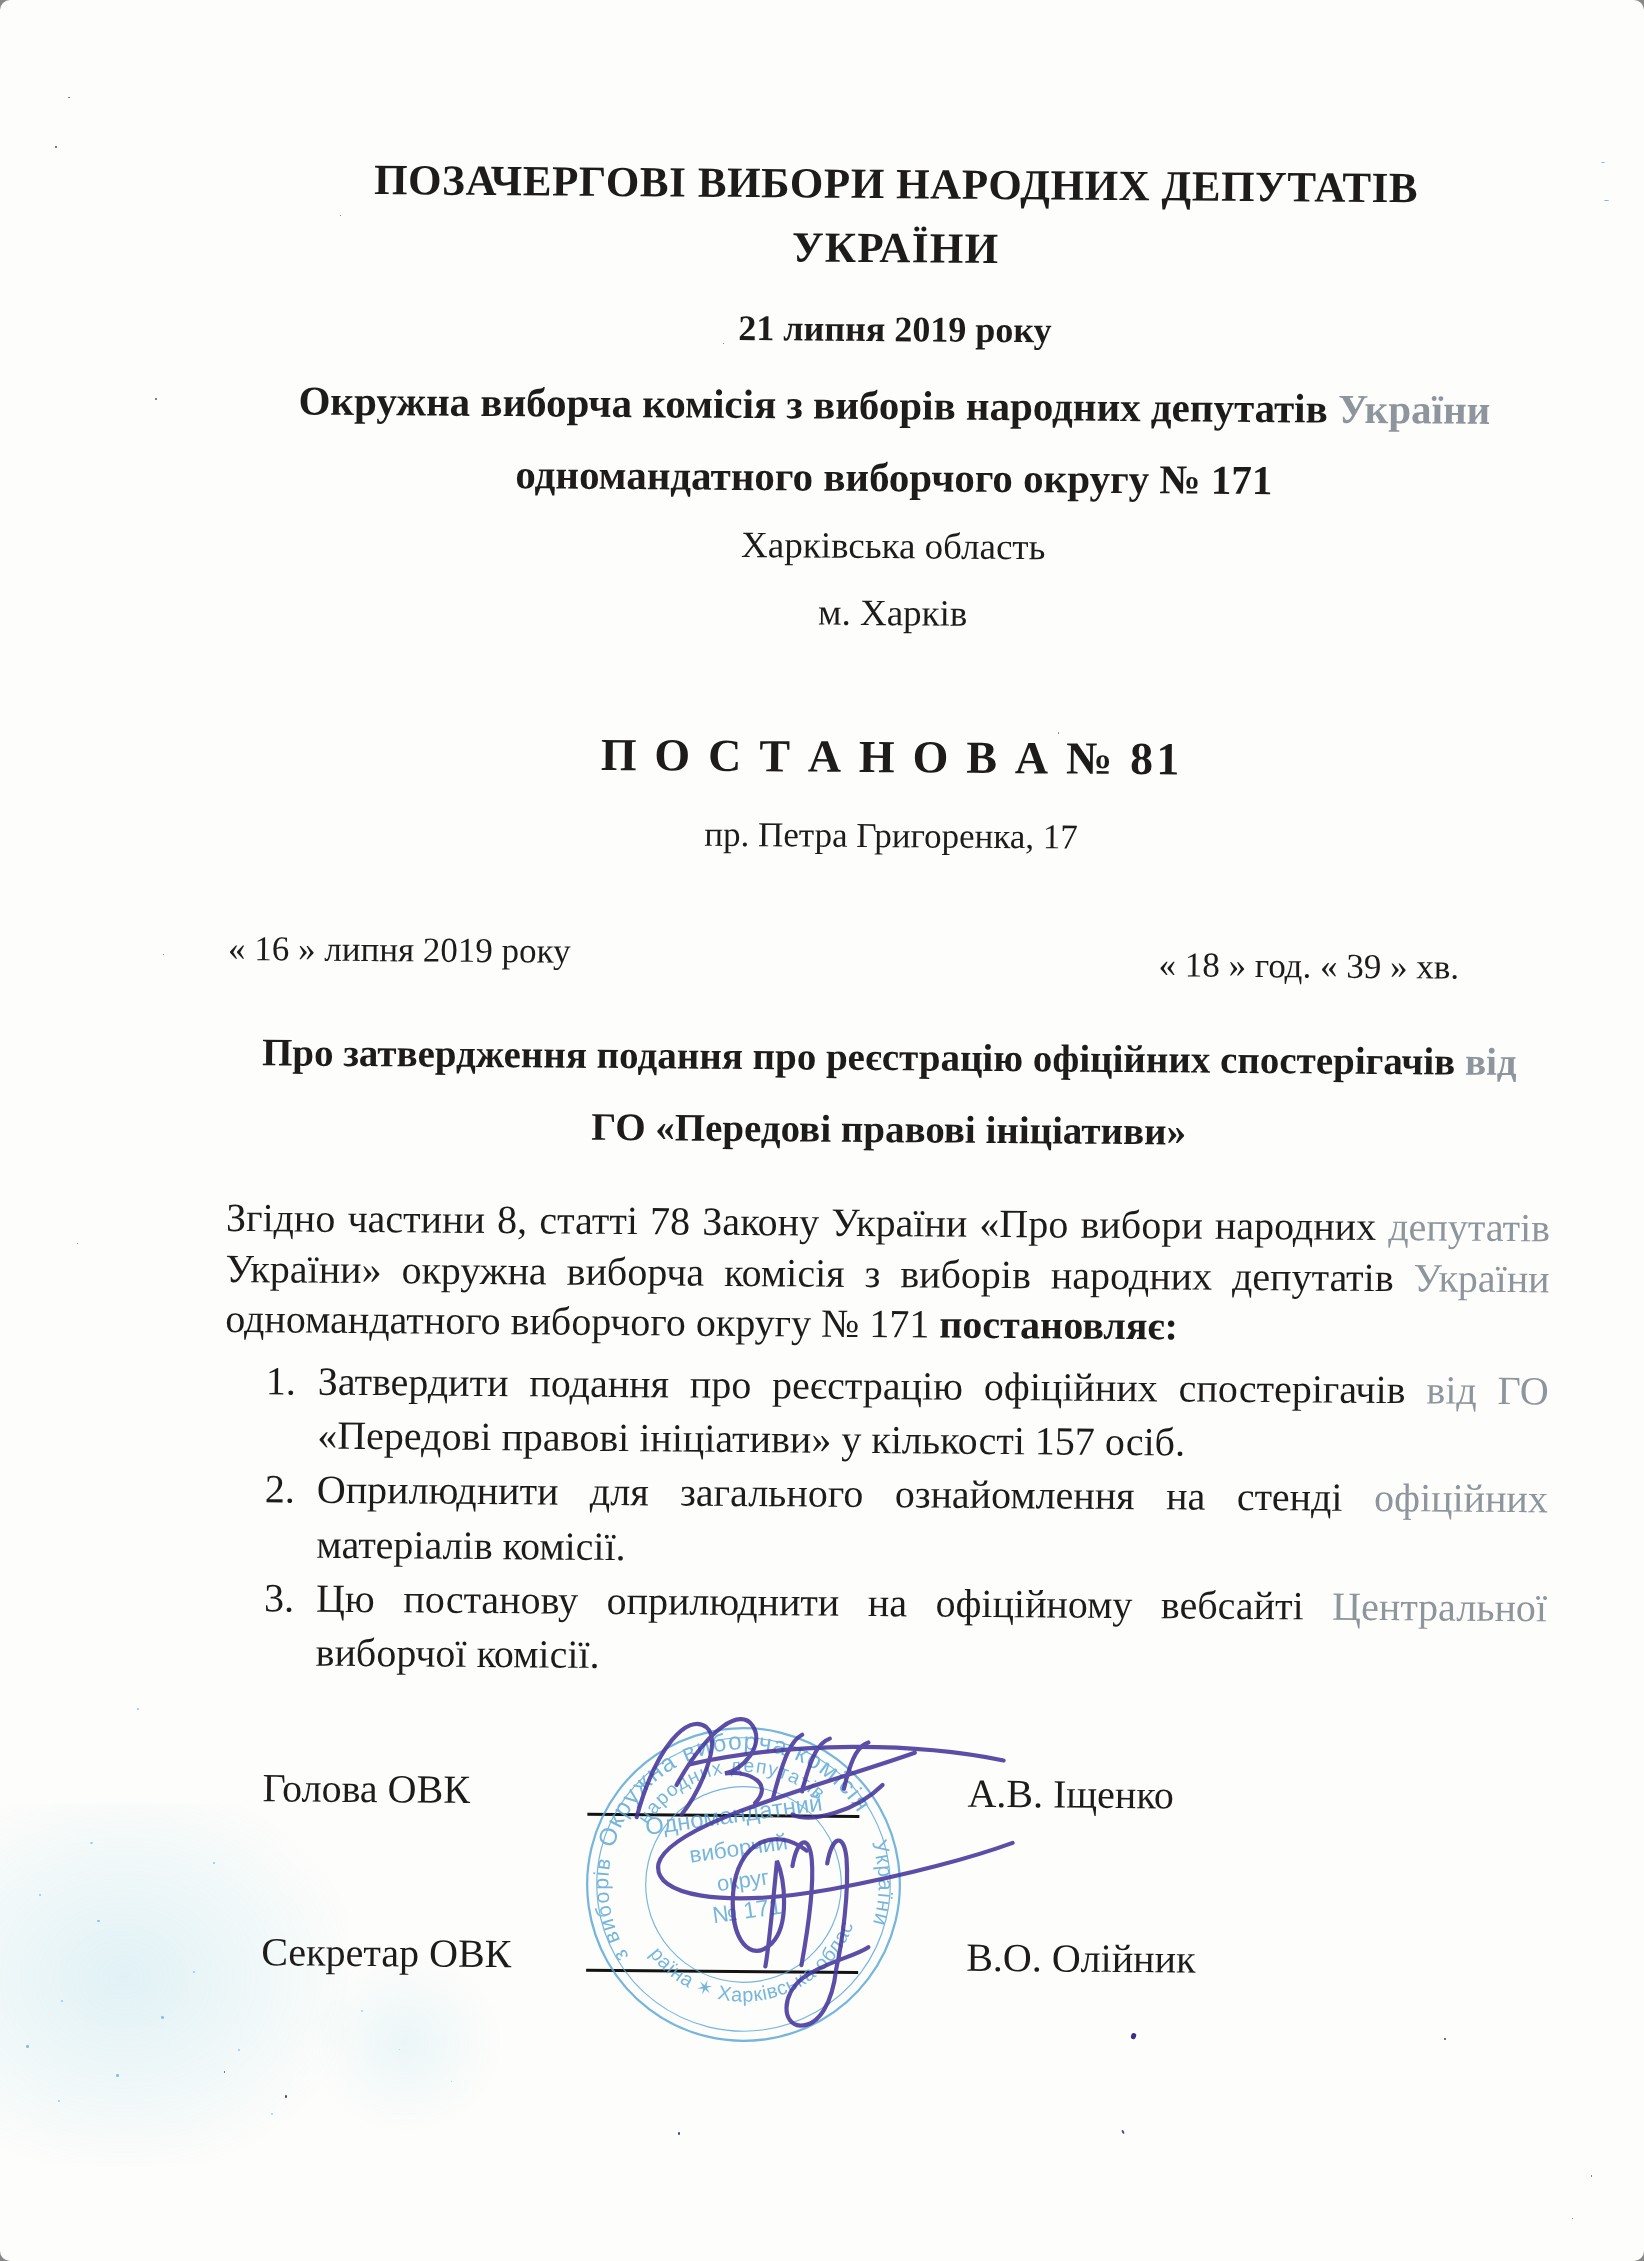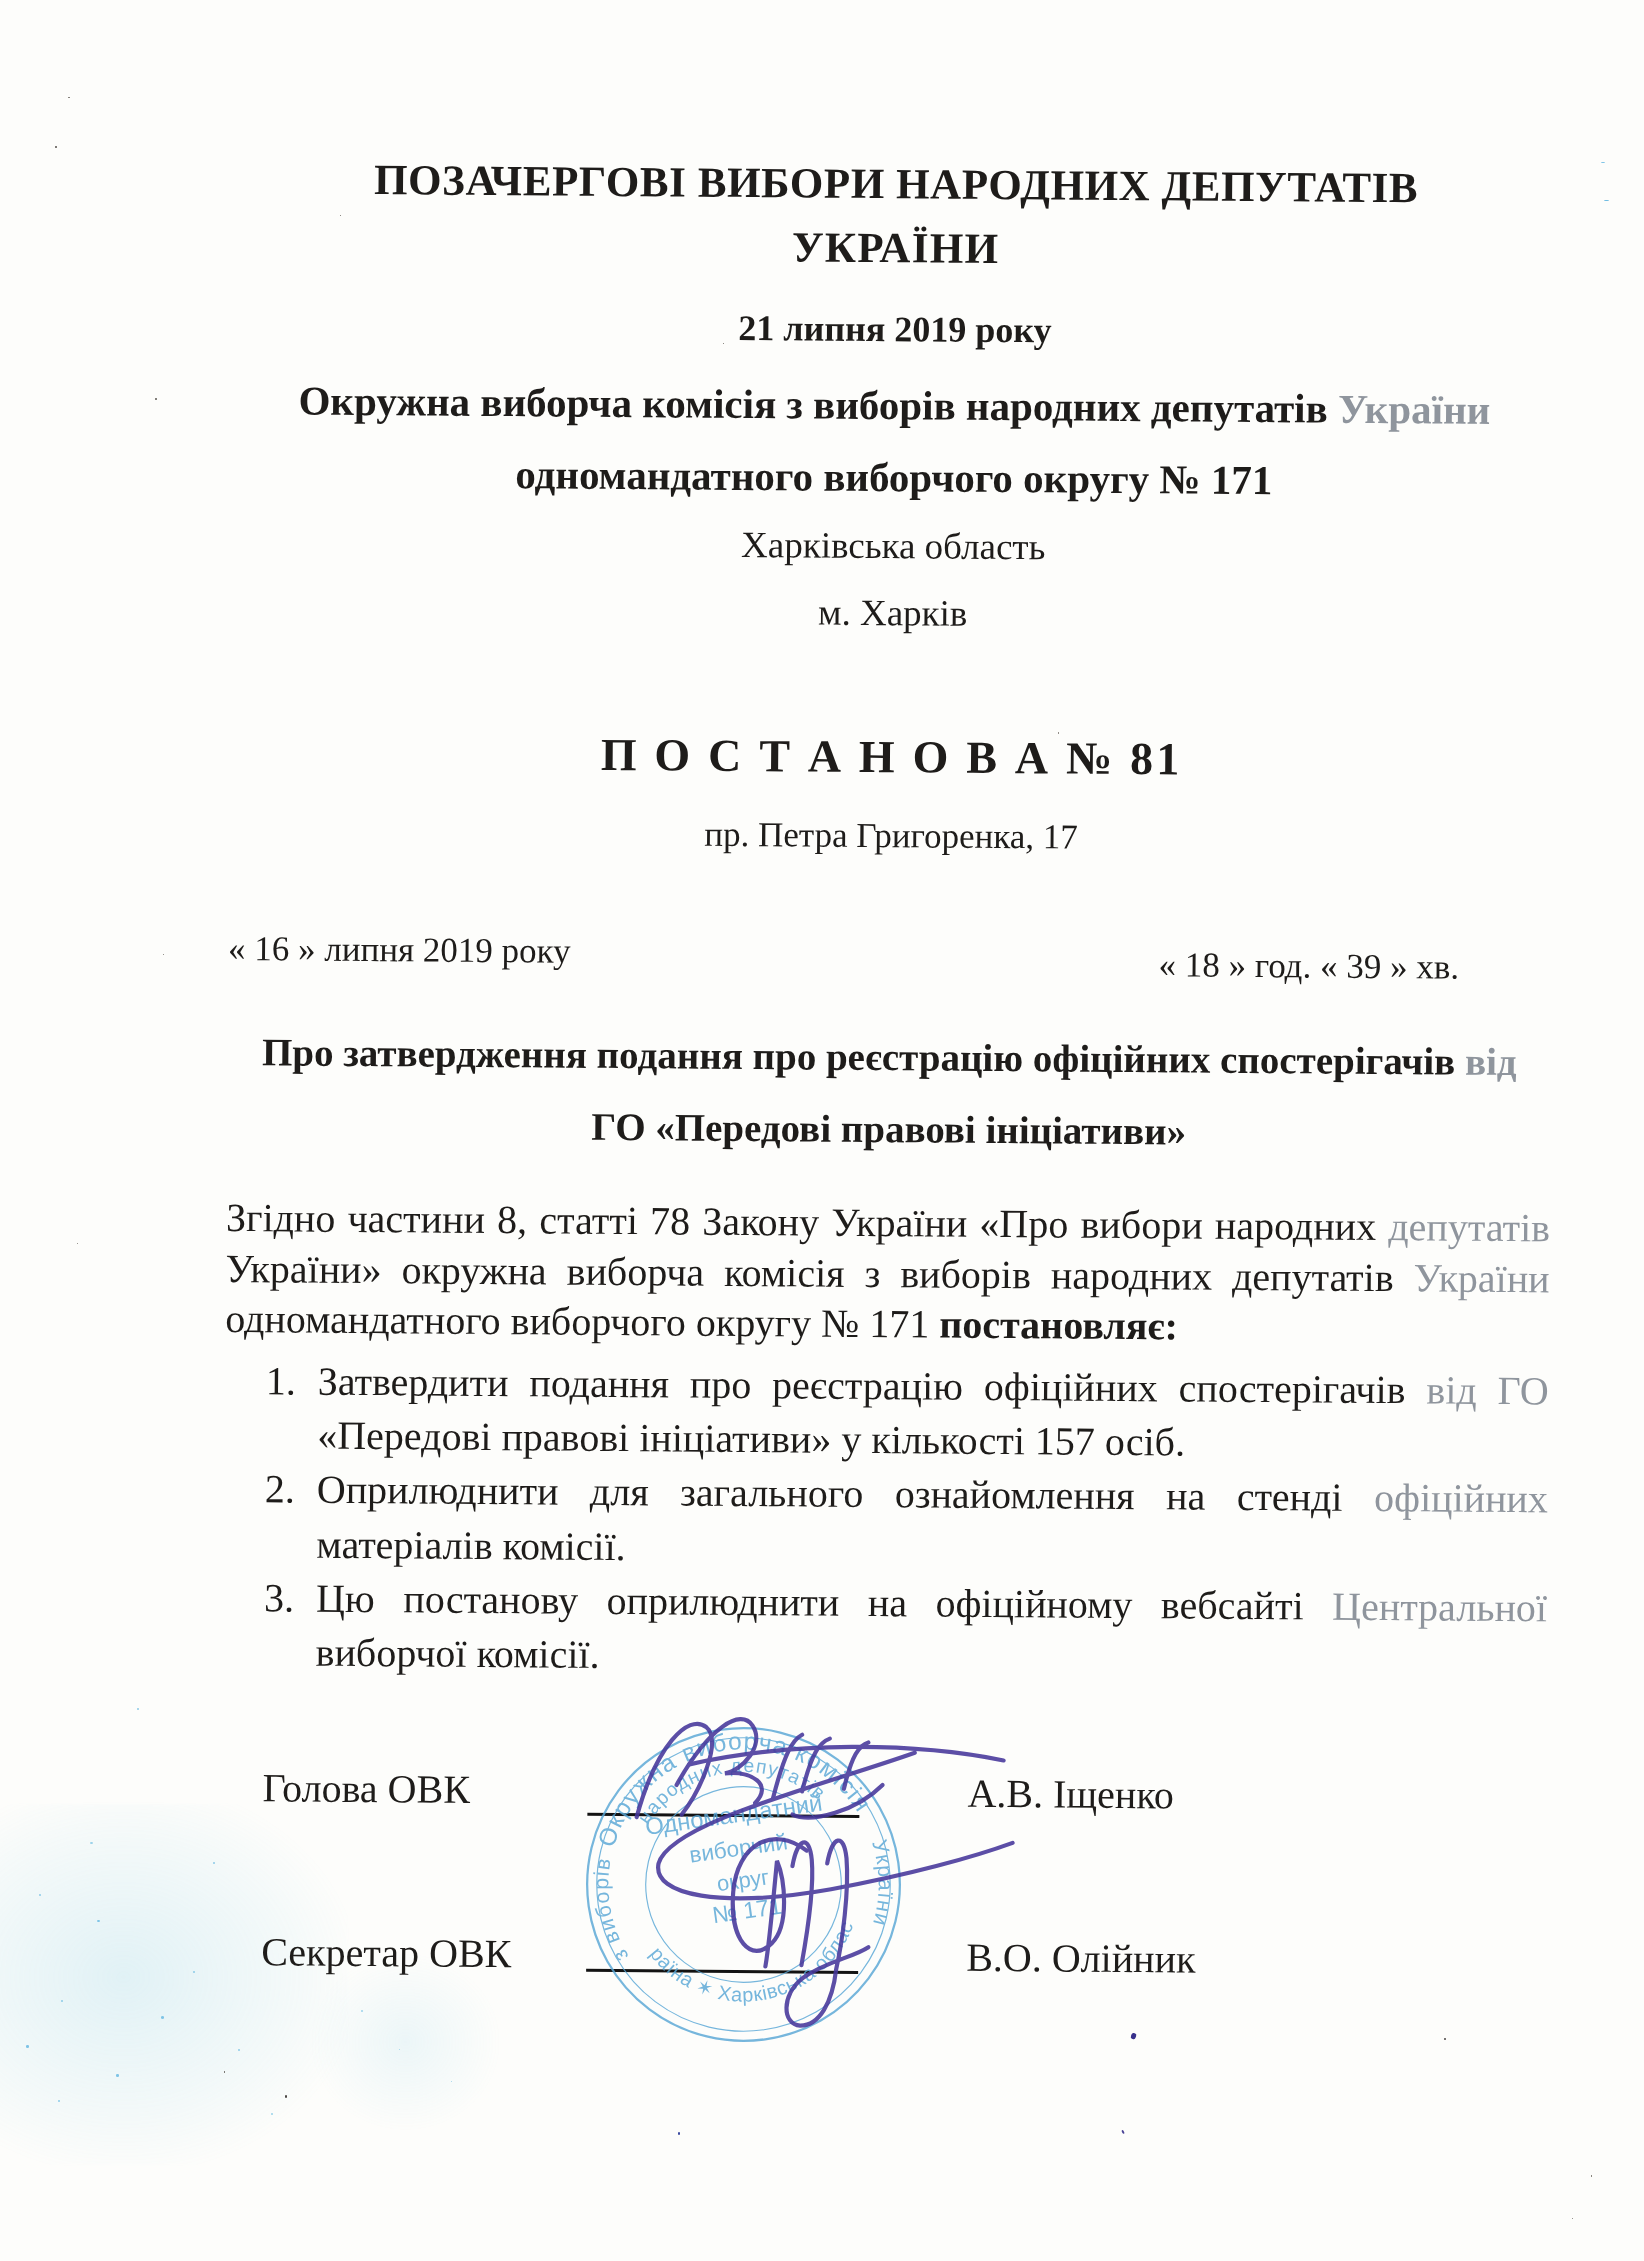--- a/index.html
+++ b/index.html
@@ -4,20 +4,21 @@
 <title>Постанова № 81</title>
 <style>
   html,body{margin:0;padding:0;background:#888;}
   .page{
     position:relative;
     width:1644px;height:2261px;
     background:#fdfdfb;
     overflow:hidden;
     font-family:"Liberation Serif", serif;
     color:#1e1c1a;
+    border-radius:10px;
   }
   .content{
     position:absolute;left:235px;top:0;width:1324px;height:2261px;
     transform:rotate(0.45deg);
     transform-origin:0 77px;
   }
   .abs{position:absolute;left:0;width:100%;line-height:1.08;}
   .center{text-align:center;}
   .b{font-weight:bold;}
   .fade{color:#8f959d;}

